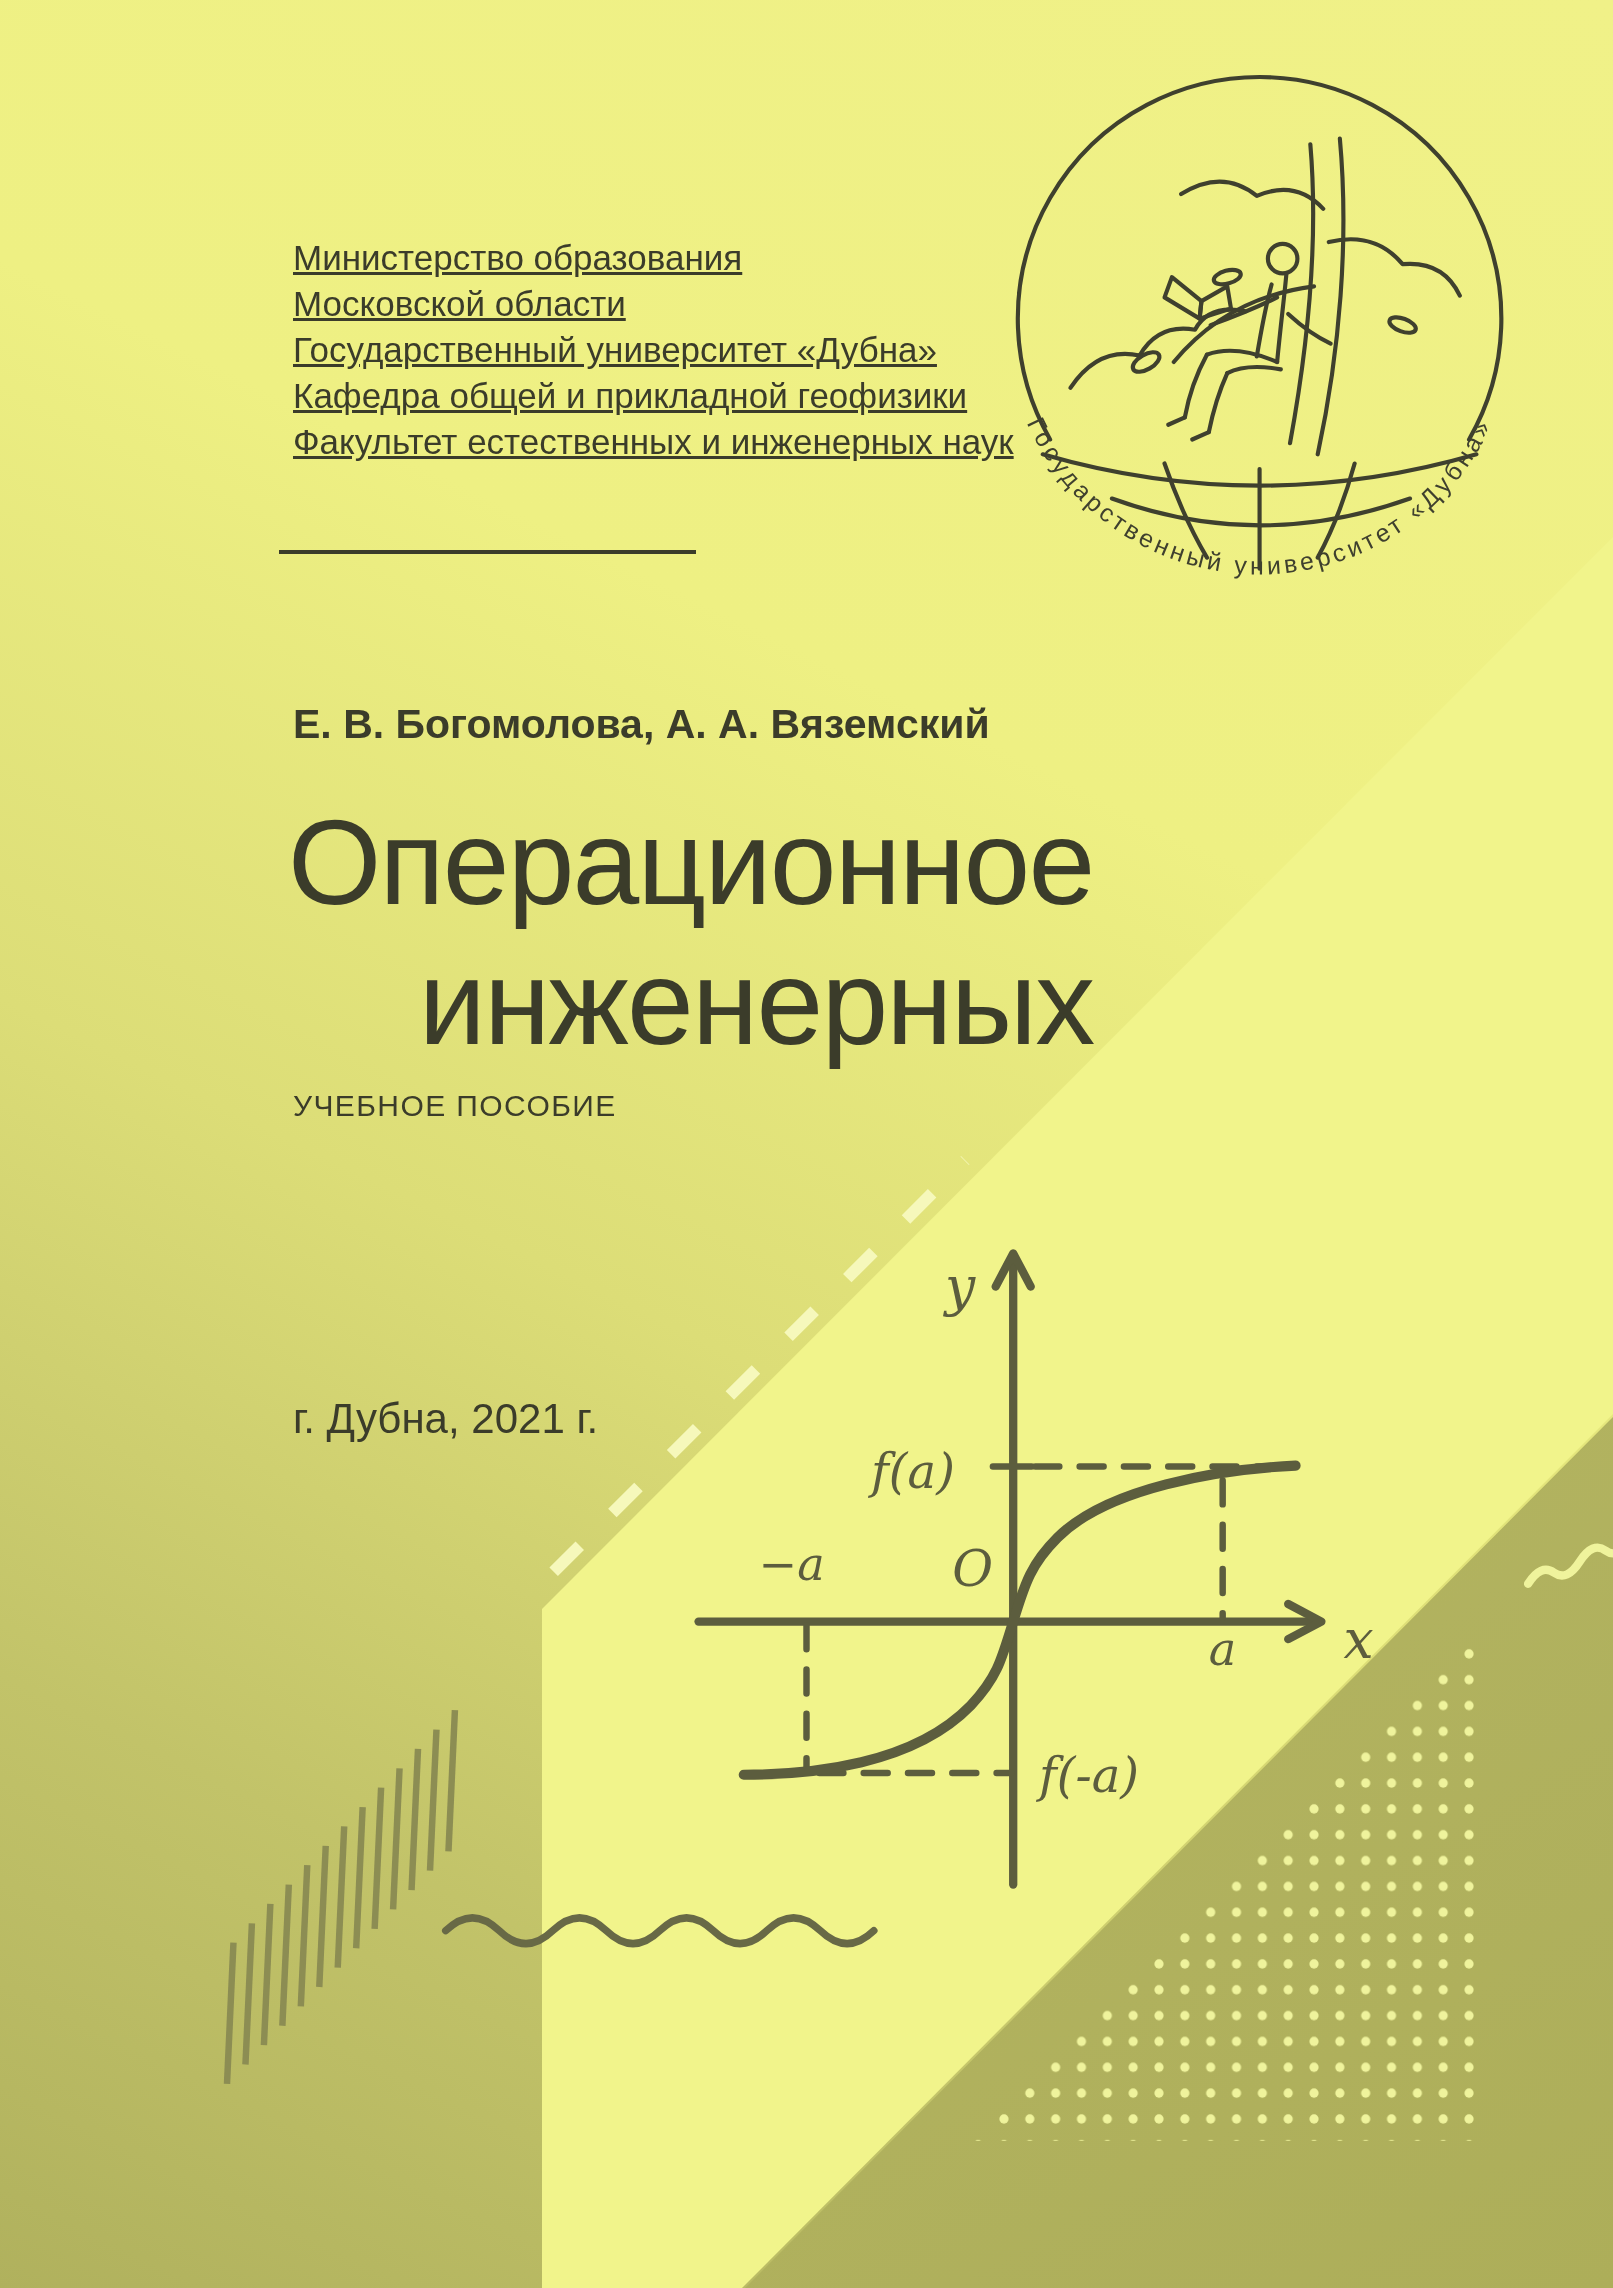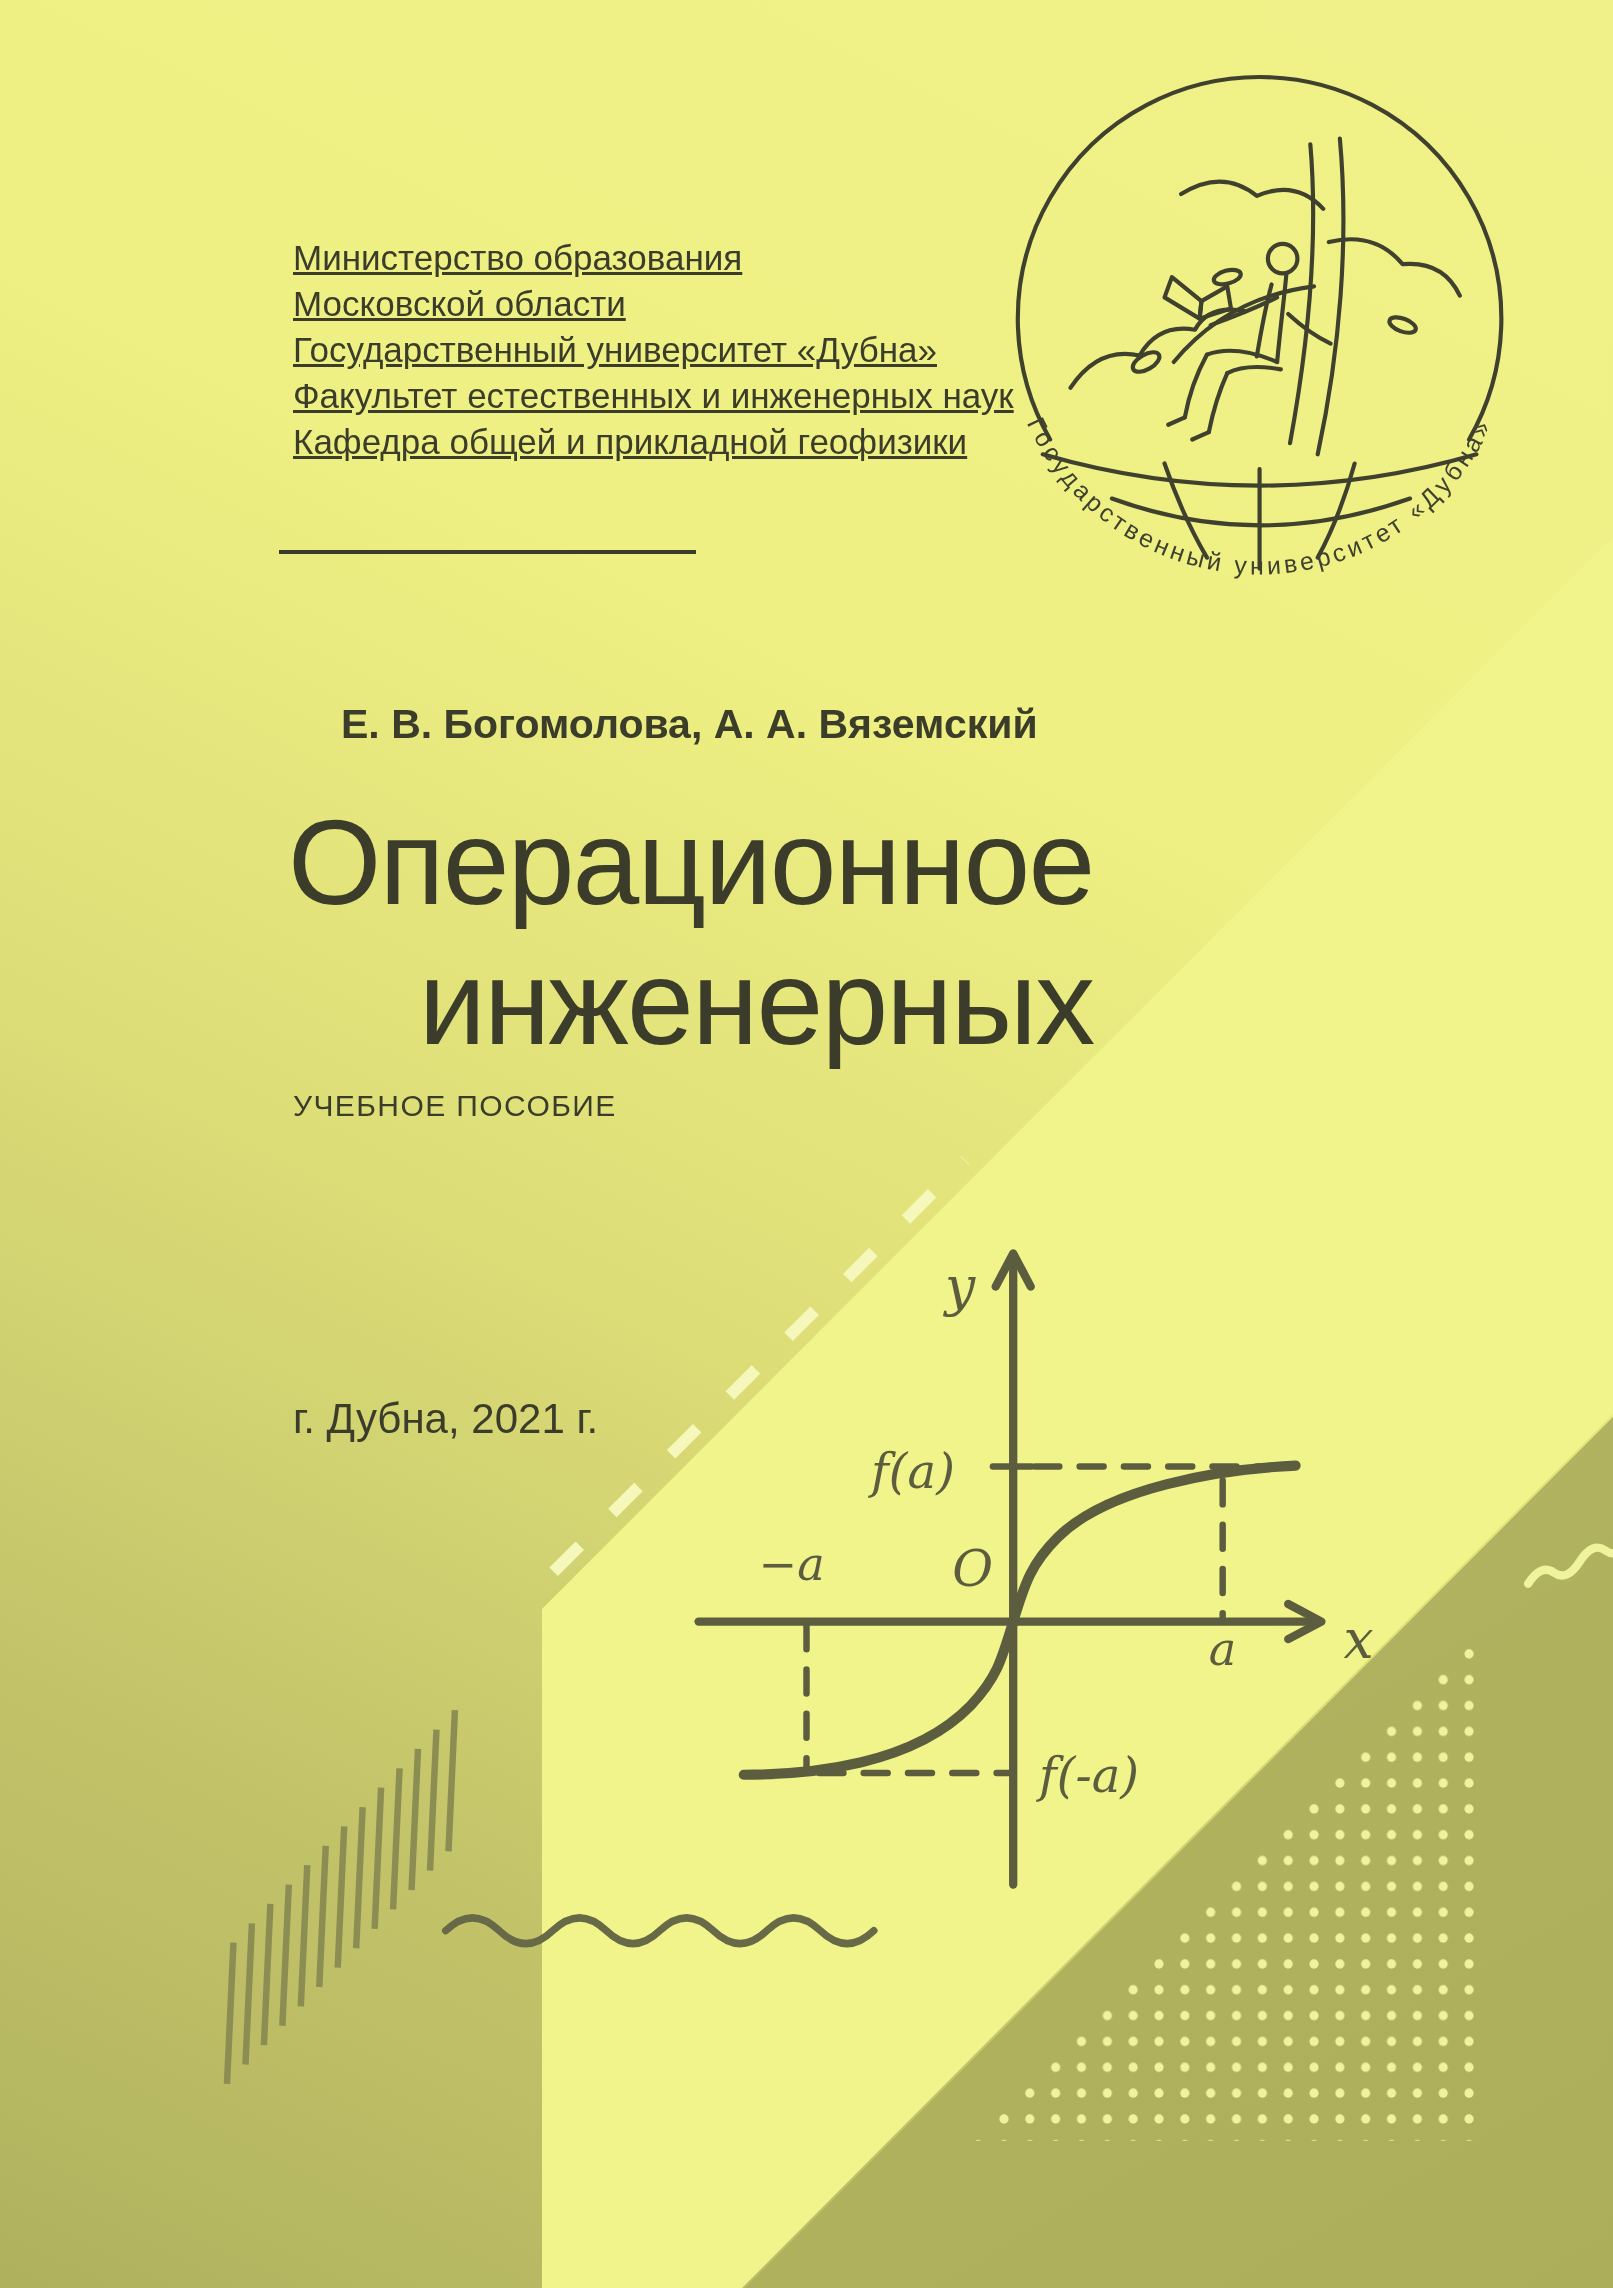--- a/index.html
+++ b/index.html
@@ -15,21 +15,21 @@
   }
   .bg-corner{
     left:0;top:0;width:1613px;height:2289px;
     background:linear-gradient(150deg,#c0c16e 20%,#b2b360 70%,#adae59 100%);
     clip-path:polygon(1613px 1417px,1613px 2289px,744px 2289px);
   }
   svg.layer{left:0;top:0;pointer-events:none;}
   .header-block{left:293px;top:235px;font-size:35px;line-height:46px;white-space:nowrap;text-decoration:underline;}
   .header-block div{display:block;}
   .divider{left:279px;top:550px;width:417px;height:3.7px;background:#3b3c2a;}
-  .authors{left:293px;top:701px;font-size:41px;font-weight:700;white-space:nowrap;margin-left:48px;}
+  .authors{left:293px;top:701px;font-size:41px;font-weight:700;white-space:nowrap;}
   .title{left:288px;top:792px;font-size:120px;line-height:140px;font-weight:400;letter-spacing:-1.8px;white-space:nowrap;text-align:right;}
   .subtitle{left:293px;top:1089px;font-size:30px;letter-spacing:1.4px;font-weight:400;text-align:center;}
   .place-date{left:293px;top:1395px;font-size:42px;}
   .fig-label{font-family:"DejaVu Serif",serif;font-style:italic;fill:#5c5d3e;}
   .logo-text{font-family:"Liberation Sans",sans-serif;fill:#3f402e;}
 </style>
 </head>
 <body>
 
 <div class="page">
@@ -135,22 +135,22 @@
       <text class="logo-text" font-size="27" letter-spacing="4" stroke="none">
         <textPath href="#logo-text-arc" startOffset="50%" text-anchor="middle">Государственный университет «Дубна»</textPath>
       </text>
     </g>
   </svg>
 
   <div class="abs header-block">
     <div>Министерство образования</div>
     <div>Московской области</div>
     <div>Государственный университет «Дубна»</div>
+    <div>Кафедра общей и прикладной геофизики</div>
     <div>Факультет естественных и инженерных наук</div>
-    <div>Кафедра общей и прикладной геофизики</div>
   </div>
 
   <div class="abs divider"></div>
 
   <div class="abs authors">Е. В. Богомолова, А. А. Вяземский</div>
 
   <div class="abs title">
     <div>Операционное</div>
     <div>инженерных</div>
   </div>

